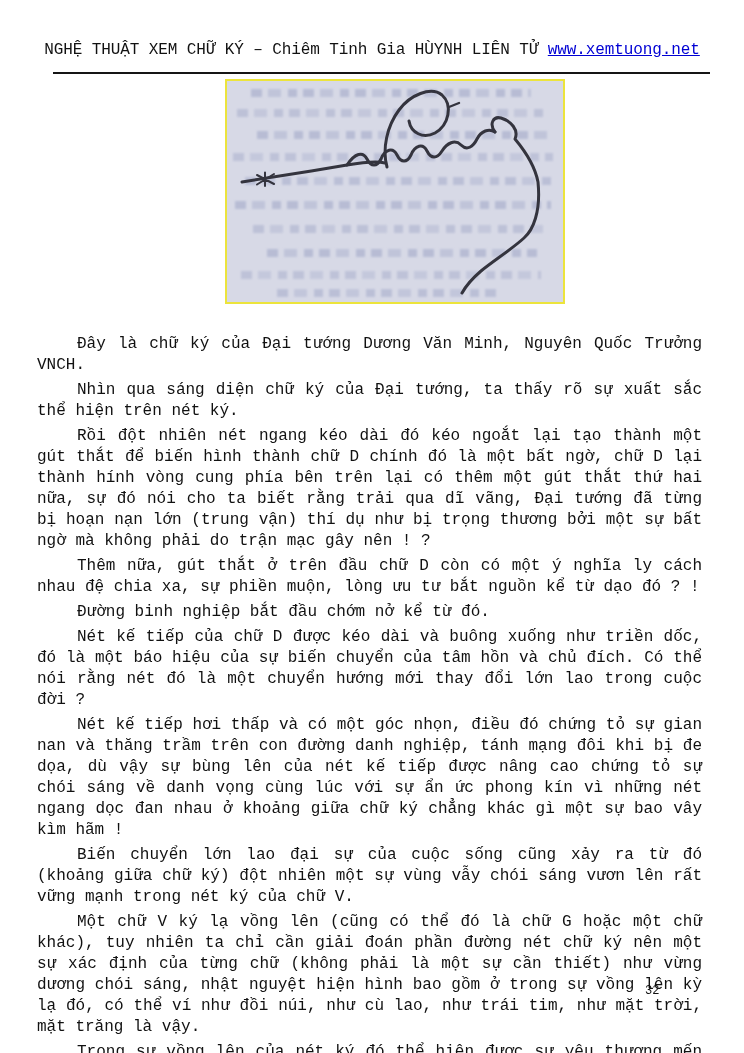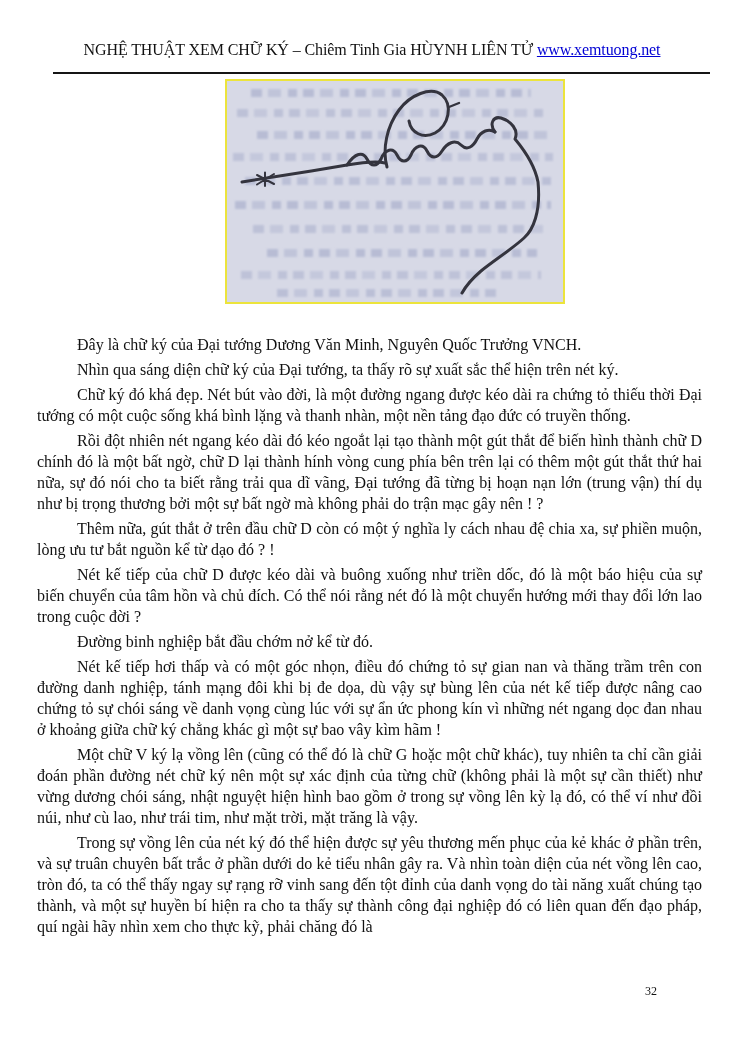--- a/index.html
+++ b/index.html
@@ -1,20 +1,20 @@
 <!DOCTYPE html>
 <html lang="vi" style="--link: #0000d4; --scan-bg: #d7d9e6; --scan-border: #ece43c; --ink: #34343e;"><head>
 <meta charset="utf-8">
 <style>
   html,body{margin:0;padding:0;background:#ffffff;}
   .page{
     position:relative;
     width:744px;height:1053px;
     background:#ffffff;
-    font-family:Liberation Serif, serif;
+    font-family:Liberation Mono, monospace;
     color:#111111;
     overflow:hidden;
   }
   
   .header{
     position:absolute;top:40px;left:0;width:744px;
     text-align:center;
     font-size:16px;line-height:20px;
     letter-spacing:-0.1px;
     white-space:nowrap;
@@ -97,25 +97,25 @@
 
       <path d="M120,84 C128,72 136,70 140,78 C144,86 150,86 154,78 C158,68 166,66 170,74 C174,82 180,82 184,74 C188,64 196,62 200,70 C204,78 210,78 215,70 C220,62 228,58 234,64 C240,70 246,66 250,58 C254,50 262,47 268,51"></path>
 
       <path d="M268,51 C262,43 266,35 274,37 C284,40 292,49 288,58 C298,70 308,85 311,101 C314,131 306,149 297,157 C285,168 266,180 254,190 C247,196 240,203 235,212"></path>
     </svg>
   </div>
 
   <div class="body-text">
       <p class="para">Đây là chữ ký của Đại tướng Dương Văn Minh, Nguyên Quốc Trưởng VNCH.</p>
       <p class="para">Nhìn qua sáng diện chữ ký của Đại tướng, ta thấy rõ sự xuất sắc thể hiện trên nét ký.</p>
-      <p class="para">Chữ ký đó khá đẹp. Nét bút vào đời, là một đường ngang được kéo dài ra chứng tỏ thiếu thời Đại tướng có một cuộc sống khá bình lặng và thanh nhàn, một nền tảng đạo đức có truyền thống.</p>
       <p class="para">Rồi đột nhiên nét ngang kéo dài đó kéo ngoắt lại tạo thành một gút thắt để biến hình thành chữ D chính đó là một bất ngờ, chữ D lại thành hính vòng cung phía bên trên lại có thêm một gút thắt thứ hai nữa, sự đó nói cho ta biết rằng trải qua dĩ vãng, Đại tướng đã từng bị hoạn nạn lớn (trung vận) thí dụ như bị trọng thương bởi một sự bất ngờ mà không phải do trận mạc gây nên ! ?</p>
       <p class="para">Thêm nữa, gút thắt ở trên đầu chữ D còn có một ý nghĩa ly cách nhau đệ chia xa, sự phiền muộn, lòng ưu tư bắt nguồn kể từ dạo đó ? !</p>
+      <p class="para">Đường binh nghiệp bắt đầu chớm nở kể từ đó.</p>
       <p class="para">Nét kế tiếp của chữ D được kéo dài và buông xuống như triền dốc, đó là một báo hiệu của sự biến chuyển của tâm hồn và chủ đích. Có thể nói rằng nét đó là một chuyển hướng mới thay đổi lớn lao trong cuộc đời ?</p>
-      <p class="para">Đường binh nghiệp bắt đầu chớm nở kể từ đó.</p>
       <p class="para">Nét kế tiếp hơi thấp và có một góc nhọn, điều đó chứng tỏ sự gian nan và thăng trầm trên con đường danh nghiệp, tánh mạng đôi khi bị đe dọa, dù vậy sự bùng lên của nét kế tiếp được nâng cao chứng tỏ sự chói sáng về danh vọng cùng lúc với sự ẩn ức phong kín vì những nét ngang dọc đan nhau ở khoảng giữa chữ ký chẳng khác gì một sự bao vây kìm hãm !</p>
+      <p class="para">Biến chuyển lớn lao đại sự của cuộc sống cũng xảy ra từ đó (khoảng giữa chữ ký) đột nhiên một sự vùng vẫy chói sáng vươn lên rất vững mạnh trong nét ký của chữ V.</p>
       <p class="para">Một chữ V ký lạ vồng lên (cũng có thể đó là chữ G hoặc một chữ khác), tuy nhiên ta chỉ cần giải đoán phần đường nét chữ ký nên một sự xác định của từng chữ (không phải là một sự cần thiết) như vừng dương chói sáng, nhật nguyệt hiện hình bao gồm ở trong sự vồng lên kỳ lạ đó, có thể ví như đồi núi, như cù lao, như trái tim, như mặt trời, mặt trăng là vậy.</p>
       <p class="para">Trong sự vồng lên của nét ký đó thể hiện được sự yêu thương mến phục của kẻ khác ở phần trên, và sự truân chuyên bất trắc ở phần dưới do kẻ tiểu nhân gây ra. Và nhìn toàn diện của nét vồng lên cao, tròn đó, ta có thể thấy ngay sự rạng rỡ vinh sang đến tột đỉnh của danh vọng do tài năng xuất chúng tạo thành, và một sự huyền bí hiện ra cho ta thấy sự thành công đại nghiệp đó có liên quan đến đạo pháp, quí ngài hãy nhìn xem cho thực kỹ, phải chăng đó là</p>
     </div>
 
   <div class="page-number">32</div>
 
 </div>
 
 </body></html>

